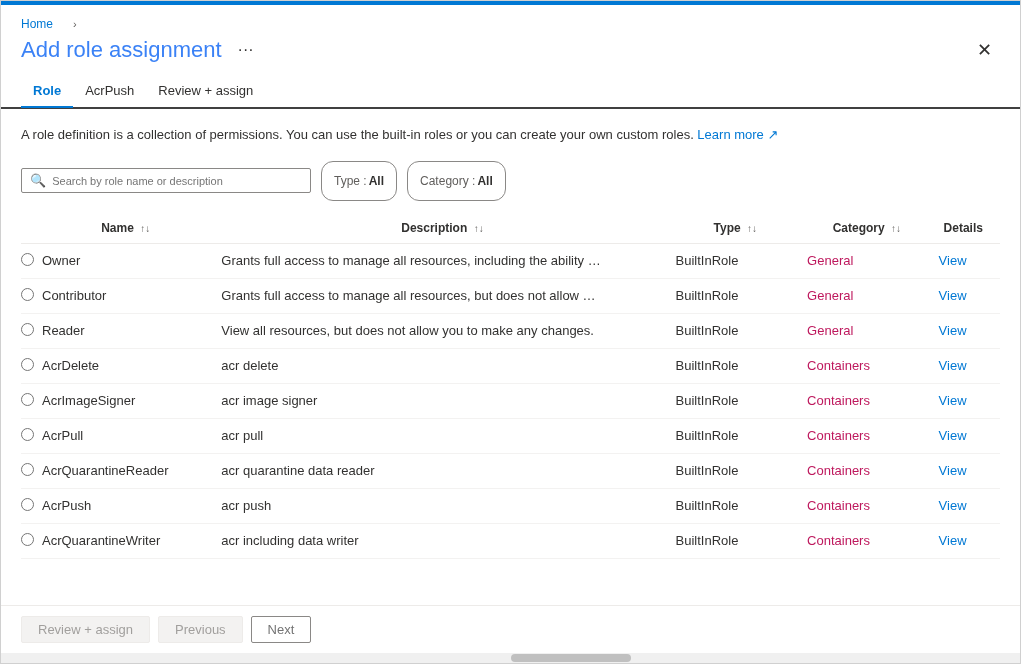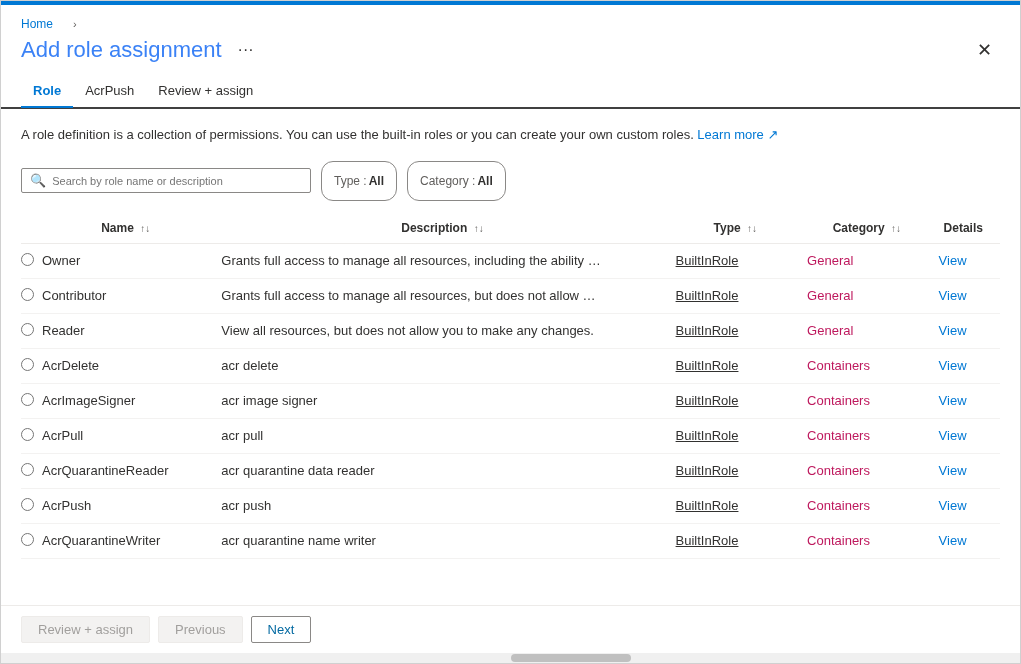--- a/index.html
+++ b/index.html
@@ -211,21 +211,21 @@
       color: #323130;
       max-width: 380px;
     }
     td.desc-col .desc-text {
       white-space: nowrap;
       overflow: hidden;
       text-overflow: ellipsis;
       max-width: 380px;
       display: block;
     }
-    td.type-col { color: #323130; min-width: 110px; text-decoration: underline; }
+    td.type-col { color: #323130; min-width: 110px; }
     td.category-col { color: #be185d; min-width: 110px; }
     td.details-col { color: #0078d4; cursor: pointer; }
     
     td.radio-col { width: 20px; padding-right: 8px; }
     th.radio-col { width: 20px; }
     
     .footer {
       display: flex;
       align-items: center;
       padding: 10px 20px;
@@ -237,21 +237,21 @@
     .btn {
       padding: 5px 16px;
       font-size: 13px;
       cursor: pointer;
       border-radius: 2px;
       font-family: inherit;
       white-space: nowrap;
     }
     .btn-secondary {
       background: #fff;
-      color: #0369a1;
+      color: #737373;
       border: 1px solid #8a8886;
     }
     .btn-disabled {
       background: #f3f2f1;
       color: #a19f9d;
       border: 1px solid #edebe9;
       cursor: not-allowed;
     }
     
     .bottom-scrollbar {
@@ -423,21 +423,21 @@
                 <span class="desc-text">acr push</span>
               </td>
               <td class="type-col">BuiltInRole</td>
               <td class="category-col">Containers</td>
               <td class="details-col">View</td>
             </tr>
             <tr>
               <td class="radio-col"><input type="radio" name="role-select" style=""></td>
               <td class="name-col">AcrQuarantineWriter</td>
               <td class="desc-col">
-                <span class="desc-text">acr quarantine name writer</span>
+                <span class="desc-text">acr including data writer</span>
               </td>
               <td class="type-col">BuiltInRole</td>
               <td class="category-col">Containers</td>
               <td class="details-col">View</td>
             </tr>
           </tbody>
       </table>
     </div>
 
   </div>

